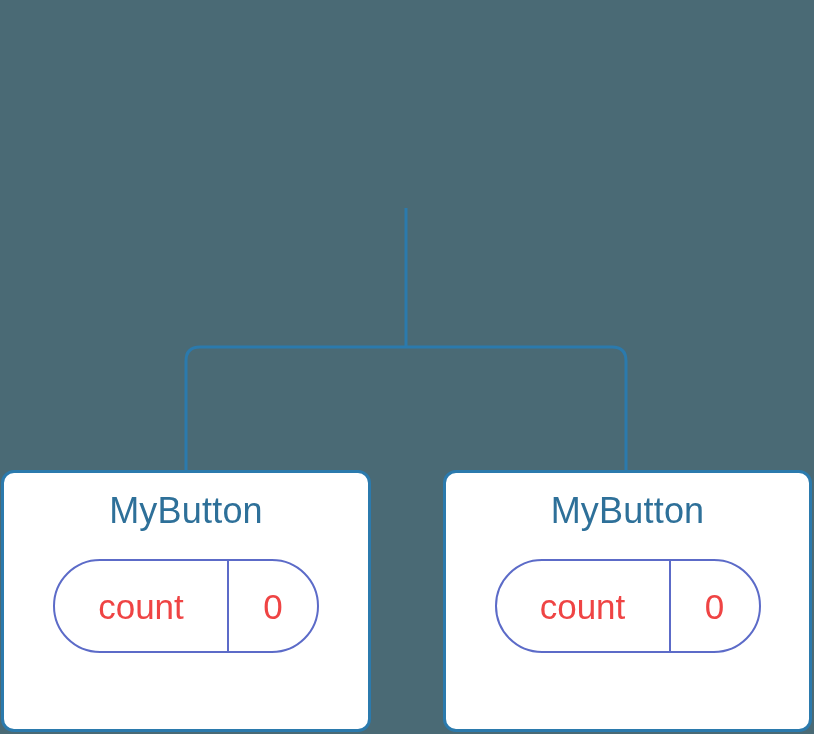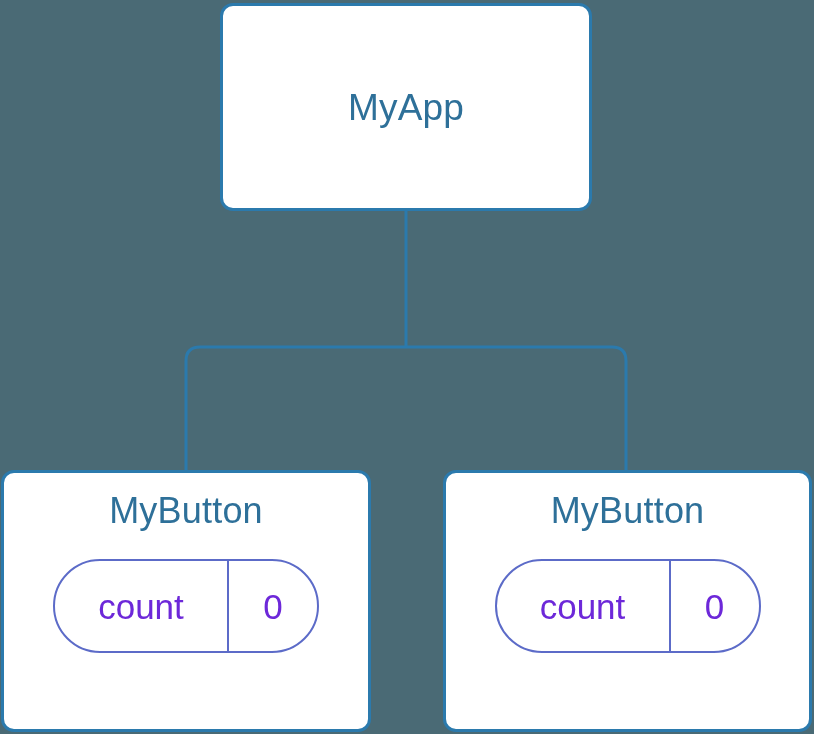--- a/index.html
+++ b/index.html
@@ -112,44 +112,41 @@
   .state-val {
     flex: 1 1 auto;
     display: flex;
     align-items: center;
     justify-content: center;
     box-sizing: border-box;
   }
 
   .state-key-text,
   .state-val-text {
-    color: #6d28d9;
+    color: #ef4444;
     font-size: 35px;
     font-weight: 400;
     line-height: 1;
     white-space: nowrap;
   }
 </style>
 </head>
 <body>
 
 <div id="tree-canvas">
 
   <svg class="connector-layer" viewBox="0 0 814 734" width="814" height="734" xmlns="http://www.w3.org/2000/svg">
 
     <path d="M 406 208 L 406 347" fill="none" stroke="#2b7aad" stroke-width="3" stroke-linecap="butt"></path>
 
     <path d="M 406 347 L 200 347 Q 186 347 186 361 L 186 472" fill="none" stroke="#2b7aad" stroke-width="3" stroke-linecap="butt"></path>
 
     <path d="M 406 347 L 612 347 Q 626 347 626 361 L 626 472" fill="none" stroke="#2b7aad" stroke-width="3" stroke-linecap="butt"></path>
   </svg>
 
-  <div class="node node-root">
-    <span class="node-title">MyApp</span>
-  </div>
 
   <div class="node node-child-left">
     <span class="node-title">MyButton</span>
     <div class="state-pill">
       <div class="state-key">
         <span class="state-key-text">count</span>
       </div>
       <div class="state-val">
         <span class="state-val-text">0</span>
       </div>

